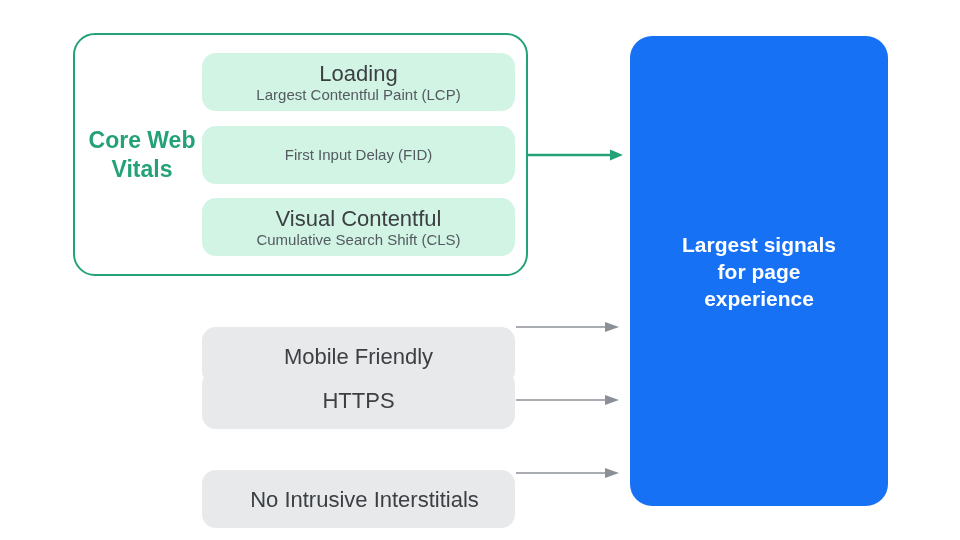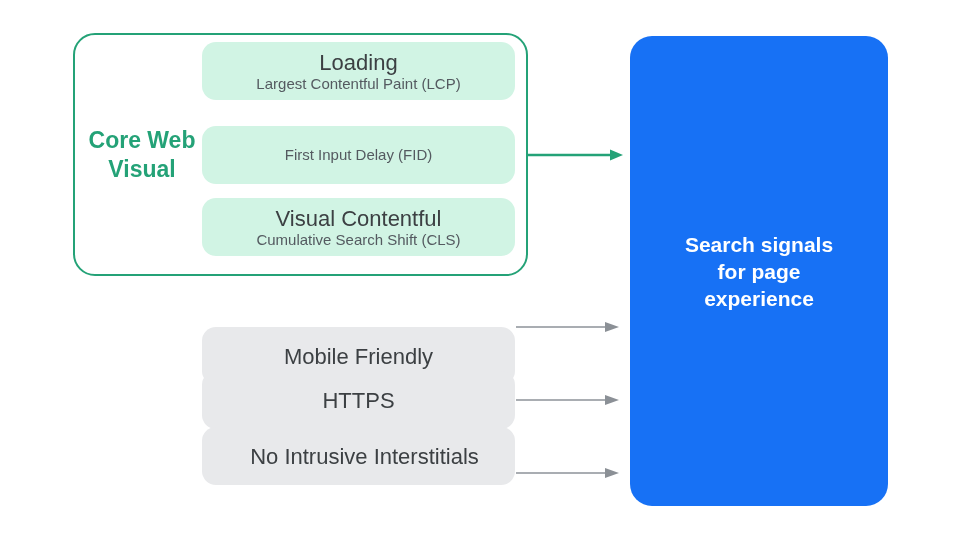--- a/index.html
+++ b/index.html
@@ -65,26 +65,26 @@
     font-weight: 500;
     line-height: 25px;
     color: var(--title-text);
   }
   .pill-sub {
     font-size: 15px;
     font-weight: 400;
     line-height: 18px;
     color: var(--subtitle-text);
   }
-  .pill-g1 { top: 42px; }
+  .pill-g1 { top: 53px; }
   .pill-g2 { top: 126px; }
   .pill-g3 { top: 198px; }
   .pill-s1 { top: 298px; margin-top: 29px; }
   .pill-s2 { top: 371px; }
-  .pill-s3 { top: 427px; padding-left: 12px; }
+  .pill-s3 { top: 470px; padding-left: 12px; }
 
   
   .result-box {
     position: absolute;
     left: 630px;
     top: 36px;
     width: 258px;
     height: 470px;
     background: var(--blue);
     border-radius: 22px;
@@ -107,21 +107,21 @@
   .arrow-green-head { fill: var(--green); }
   .arrow-gray-line  { stroke: var(--arrow-gray); stroke-width: 2; }
   .arrow-gray-head  { fill: var(--arrow-gray-head); }
 </style>
 </head>
 <body>
 
 <div class="canvas">
 
   <div class="cwv-box"></div>
-  <div class="cwv-label">Core Web Visual</div>
+  <div class="cwv-label">Core Web Vitals</div>
 
   <div class="pill pill-green pill-g1">
     <div class="pill-title">Loading</div>
     <div class="pill-sub">Largest Contentful Paint (LCP)</div>
   </div>
   <div class="pill pill-green pill-g2">
     <div class="pill-sub">First Input Delay (FID)</div>
   </div>
   <div class="pill pill-green pill-g3">
     <div class="pill-title">Visual Contentful</div>
@@ -149,16 +149,16 @@
   <svg class="arrow" style="left:516px; top:393px;" width="104" height="14">
     <line class="arrow-gray-line" x1="0" y1="7" x2="89" y2="7"></line>
     <polygon class="arrow-gray-head" points="89,2 103,7 89,12"></polygon>
   </svg>
   <svg class="arrow" style="left:516px; top:466px;" width="104" height="14">
     <line class="arrow-gray-line" x1="0" y1="7" x2="89" y2="7"></line>
     <polygon class="arrow-gray-head" points="89,2 103,7 89,12"></polygon>
   </svg>
 
   <div class="result-box">
-    <div class="result-label">Search signals for page experience</div>
+    <div class="result-label">Largest signals for page experience</div>
   </div>
 
 </div>
 
 </body></html>

